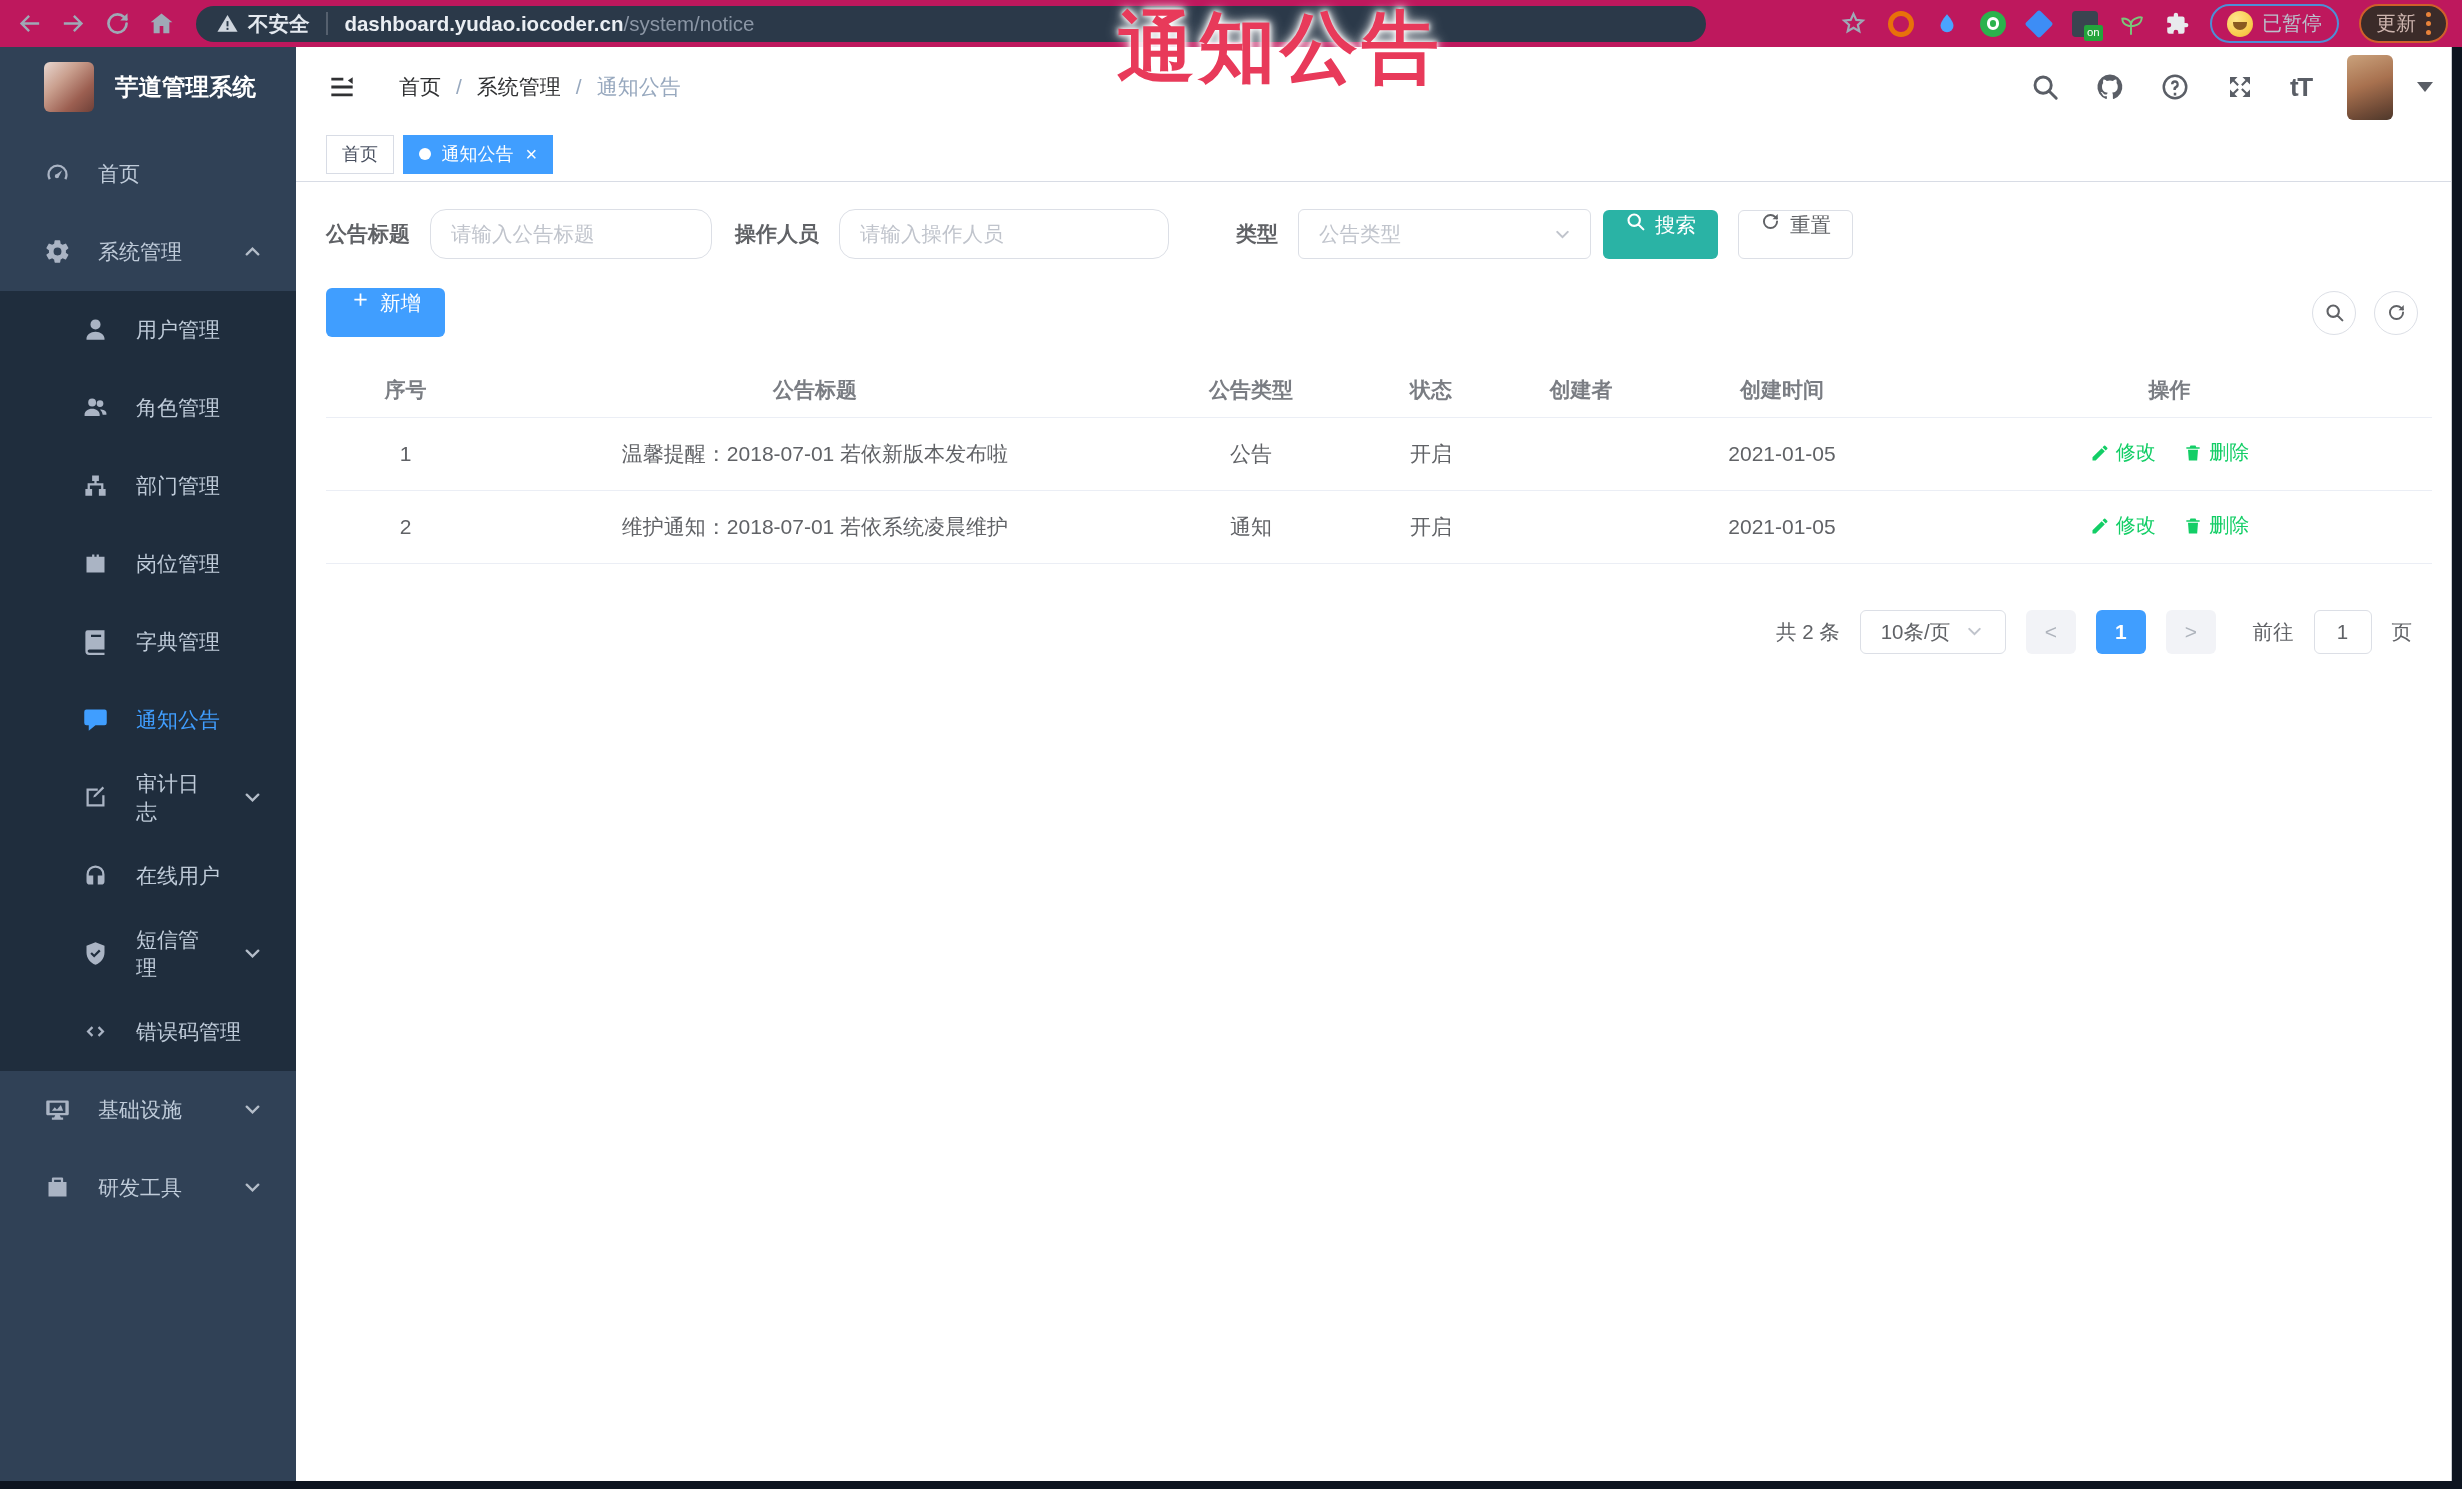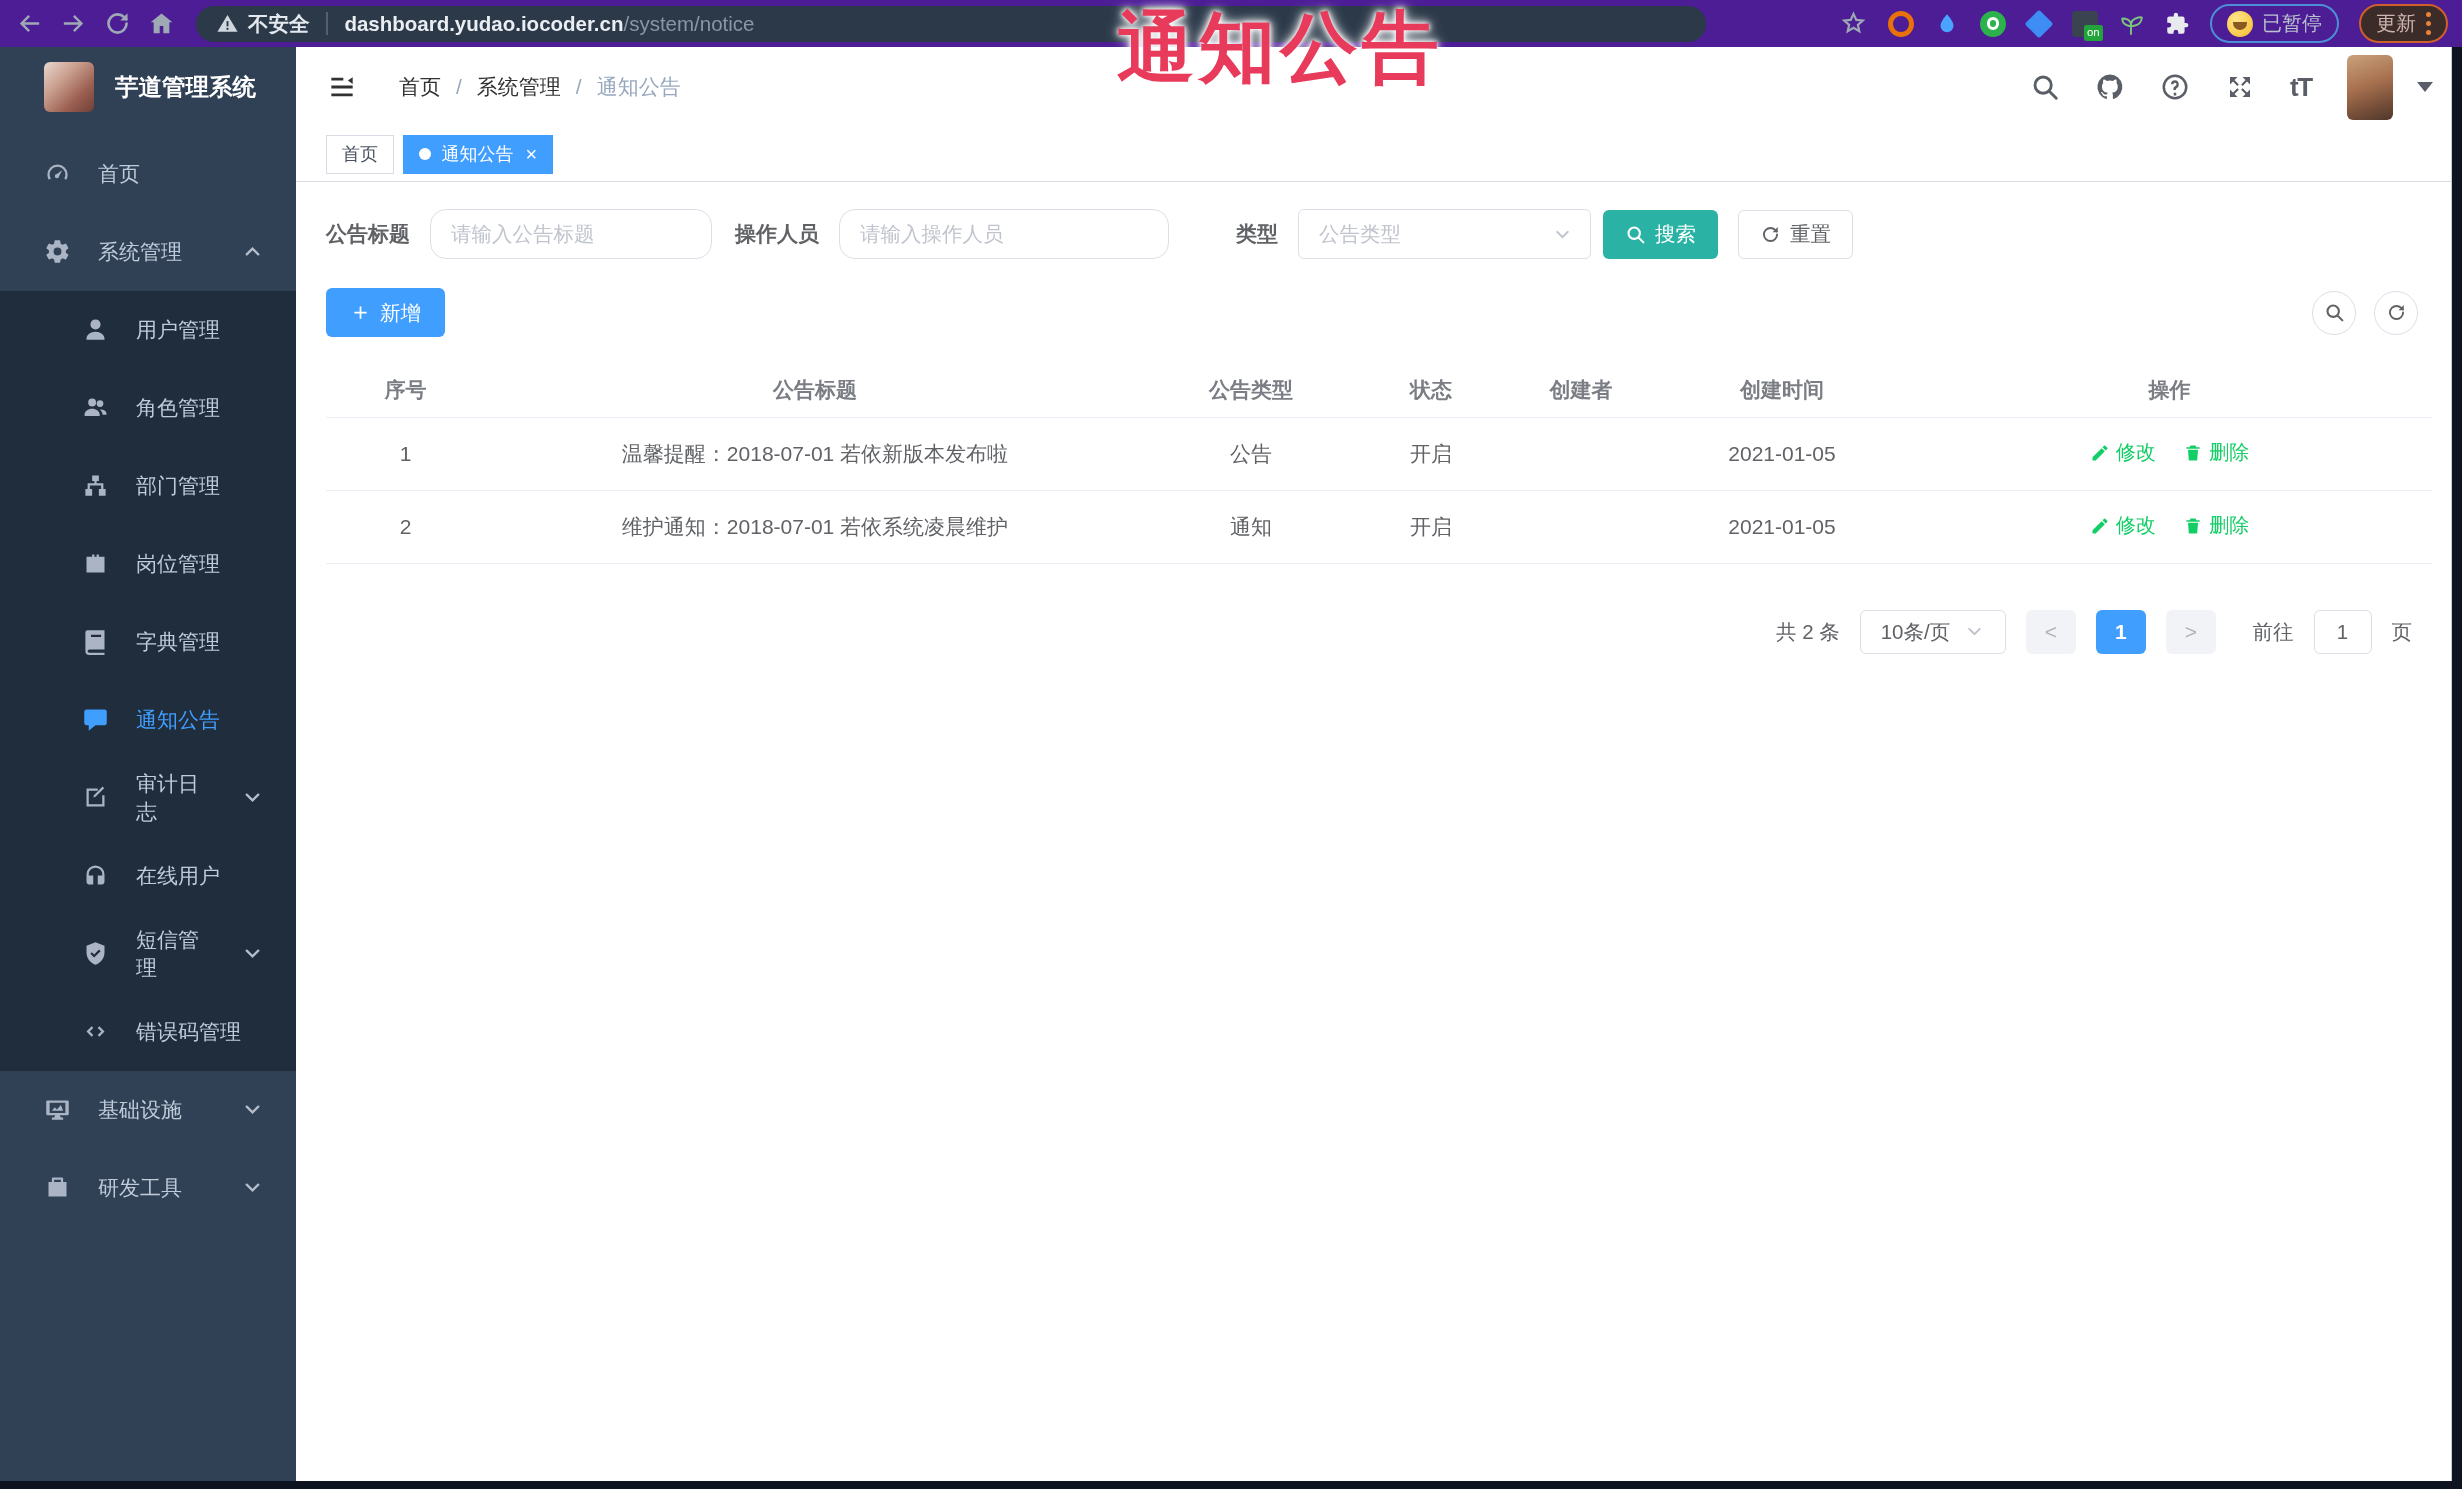--- a/index.html
+++ b/index.html
@@ -1,21 +1,21 @@
 <!DOCTYPE html>
 <html style="font-size:12px"><head>
 <meta charset="utf-8">
 <style>
   * { box-sizing: border-box; margin: 0; padding: 0; }
   html,body { width:2462px; height:1490px; }
   body { font-family:"Liberation Sans","DejaVu Sans",sans-serif; background:#fff; }
   .stage { position:relative; width:2462px; height:1490px; overflow:hidden; background:#fff; }
 
   
-  .browser-bar { position:absolute; top:0; left:0; width:100%; height:47px; background:#4c1d95; display:flex; align-items:center; z-index:5; }
+  .browser-bar { position:absolute; top:0; left:0; width:100%; height:47px; background:#be185d; display:flex; align-items:center; z-index:5; }
   .bicon { width:29px; height:29px; margin-left:15px; color:#9fa9b6; flex:none; }
   .bicon svg { width:100%; height:100%; display:block; }
   .omnibox { height:36px; flex:0 0 1510px; margin-left:20px; background:#2b3949; border-radius:18px; display:flex; align-items:center; padding:0 20px; }
   .warn-ic { width:23px; height:23px; color:#cfd6de; flex:none; }
   .warn-ic svg { width:100%; height:100%; display:block; }
   .sec-label { color:#e4e9ef; font-size:20.5px; font-weight:700; margin-left:9px; white-space:nowrap; }
   .om-div { width:1.5px; height:23px; background:#55606e; margin:0 16.7px; }
   .url { font-size:20.5px; white-space:nowrap; overflow:hidden; }
   .url .host { color:#eaeef3; font-weight:700; }
   .url .path { color:#8b96a5; }
@@ -84,21 +84,21 @@
   .content { padding:27px 30px 0 30px; }
 
   .filter-row { display:flex; align-items:center; }
   .flabel { font-size:21px; font-weight:700; color:#606266; white-space:nowrap; }
   .finput { height:50px; border:0.8px solid #dcdfe6; border-radius:16px; font-size:20.5px; color:#606266; padding:0 20px; outline:none; font-family:inherit; }
   .finput::placeholder { color:#c0c4cc; }
   .selectbox { height:50px; border:0.8px solid #dcdfe6; border-radius:6px; display:flex; align-items:center; justify-content:space-between; padding:0 16.7px 0 20px; cursor:pointer; }
   .sel-ph { font-size:20.5px; color:#c0c4cc; }
   .sel-chev { width:21px; height:21px; color:#c0c4cc; }
   .sel-chev svg { width:100%; height:100%; display:block; }
-  .btn { height:49px; border-radius:6px; display:inline-flex; align-items:center; justify-content:center; gap:9px; font-size:20.5px; cursor:pointer; border:0.8px solid transparent; white-space:nowrap; font-family:inherit; }
+  .btn { height:49px; border-radius:6px; display:inline-flex; justify-content:center; gap:9px; font-size:20.5px; cursor:pointer; border:0.8px solid transparent; white-space:nowrap; font-family:inherit; }
   .btn .bic { width:21px; height:21px; }
   .btn .bic svg { width:100%; height:100%; display:block; }
   .btn-search { background:#2ab3a5; color:#fff; padding:0 21px; }
   .btn-reset { background:#fff; color:#606266; border-color:#dcdfe6; padding:0 21px; }
   .btn-add { background:#409eff; color:#fff; padding:0 23px; }
 
   .toolbar-row { margin-top:29px; display:flex; align-items:center; justify-content:space-between; }
   .tool-circles { display:flex; gap:18px; margin-right:13.7px; }
   .circ { width:44px; height:44px; border-radius:50%; border:0.8px solid #dcdfe6; color:#606266; display:flex; align-items:center; justify-content:center; cursor:pointer; background:#fff; }
   .circ .bic { width:21px; height:21px; }

